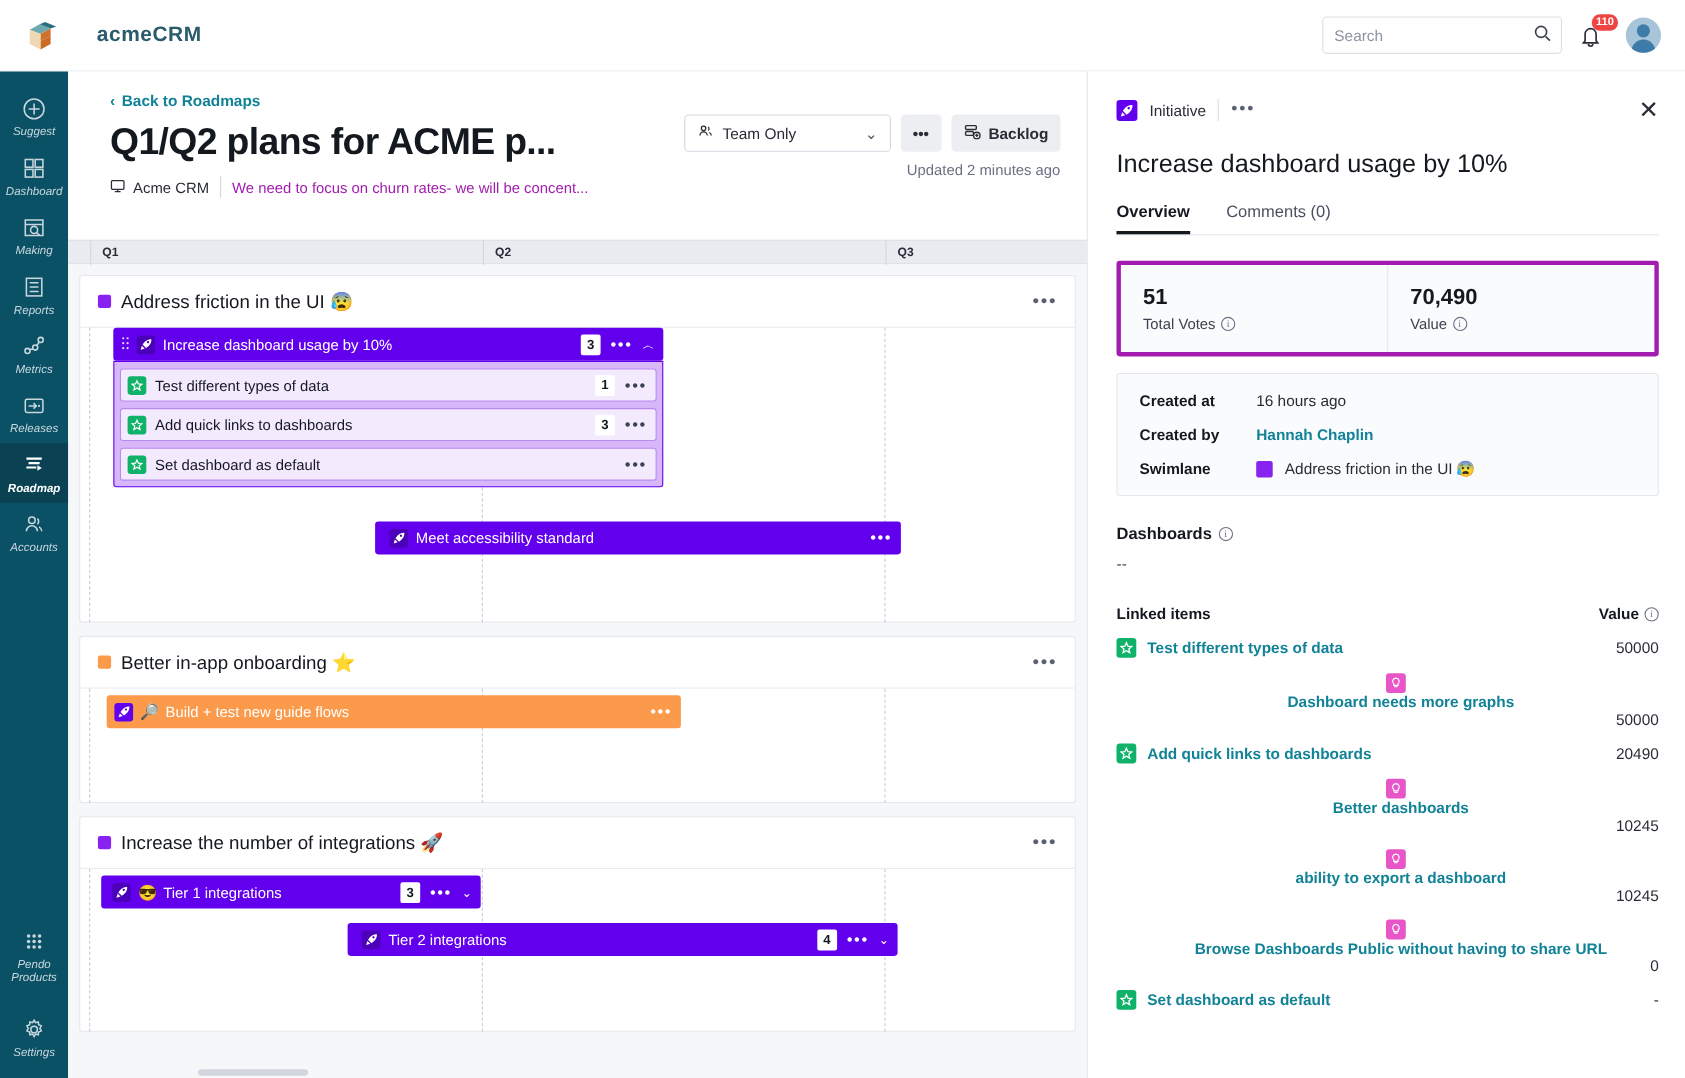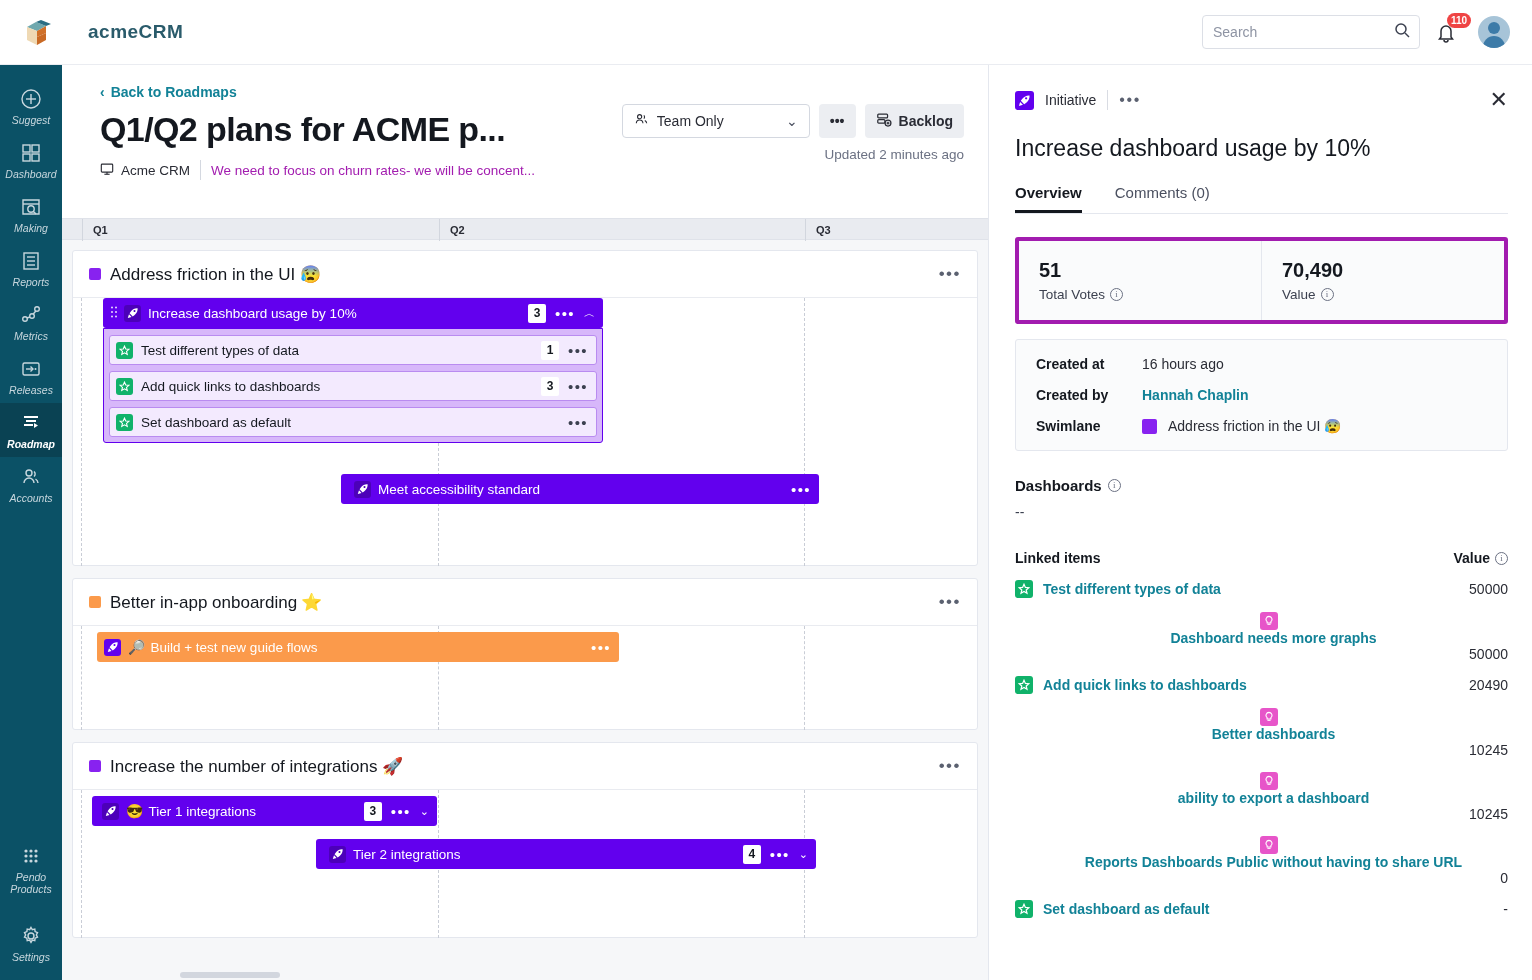--- a/index.html
+++ b/index.html
@@ -712,21 +712,21 @@
     <span class="li-name">ability to export a dashboard</span>
     <span class="li-val">10245</span>
   </div>
   <div class="li-row child">
     <span class="li-tile pink">
       <svg width="12" height="12" viewBox="0 0 12 12" fill="none" stroke="#ffffff" stroke-width="1.1">
         <path d="M6 1.4 a3 3 0 0 1 1.9 5.3 V8 H4.1 V6.7 A3 3 0 0 1 6 1.4 Z"></path>
         <line x1="4.4" y1="9.3" x2="7.6" y2="9.3"></line>
       </svg>
       </span>
-    <span class="li-name">Reports Dashboards Public without having to share URL</span>
+    <span class="li-name">Browse Dashboards Public without having to share URL</span>
     <span class="li-val">0</span>
   </div>
   <div class="li-row">
     <span class="li-tile green">
       <svg width="12" height="12" viewBox="0 0 12 12" fill="none" stroke="#ffffff" stroke-width="1.2">
         <path d="M6 1.2 L7.4 4.4 L10.8 4.7 L8.2 7 L9 10.3 L6 8.5 L3 10.3 L3.8 7 L1.2 4.7 L4.6 4.4 Z"></path>
       </svg>
       </span>
     <span class="li-name">Set dashboard as default</span>
     <span class="li-val">-</span>

